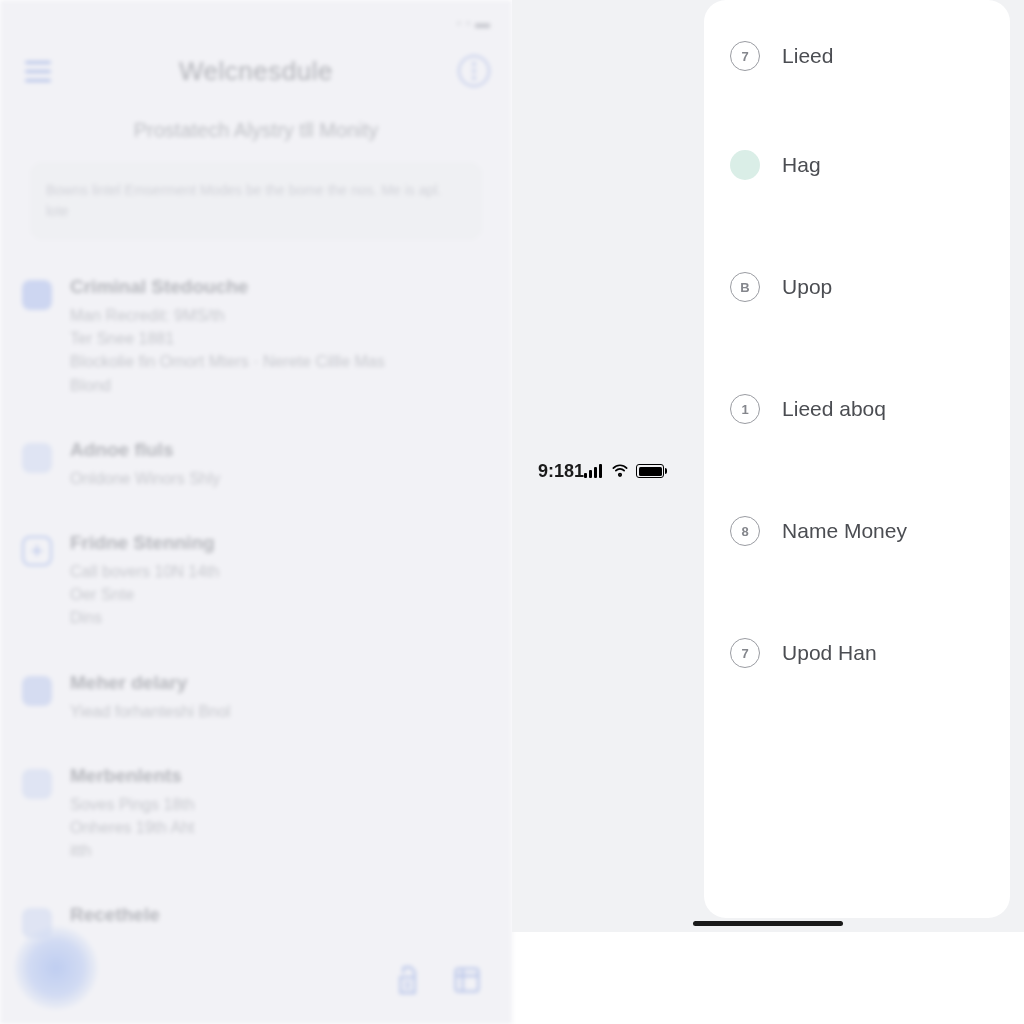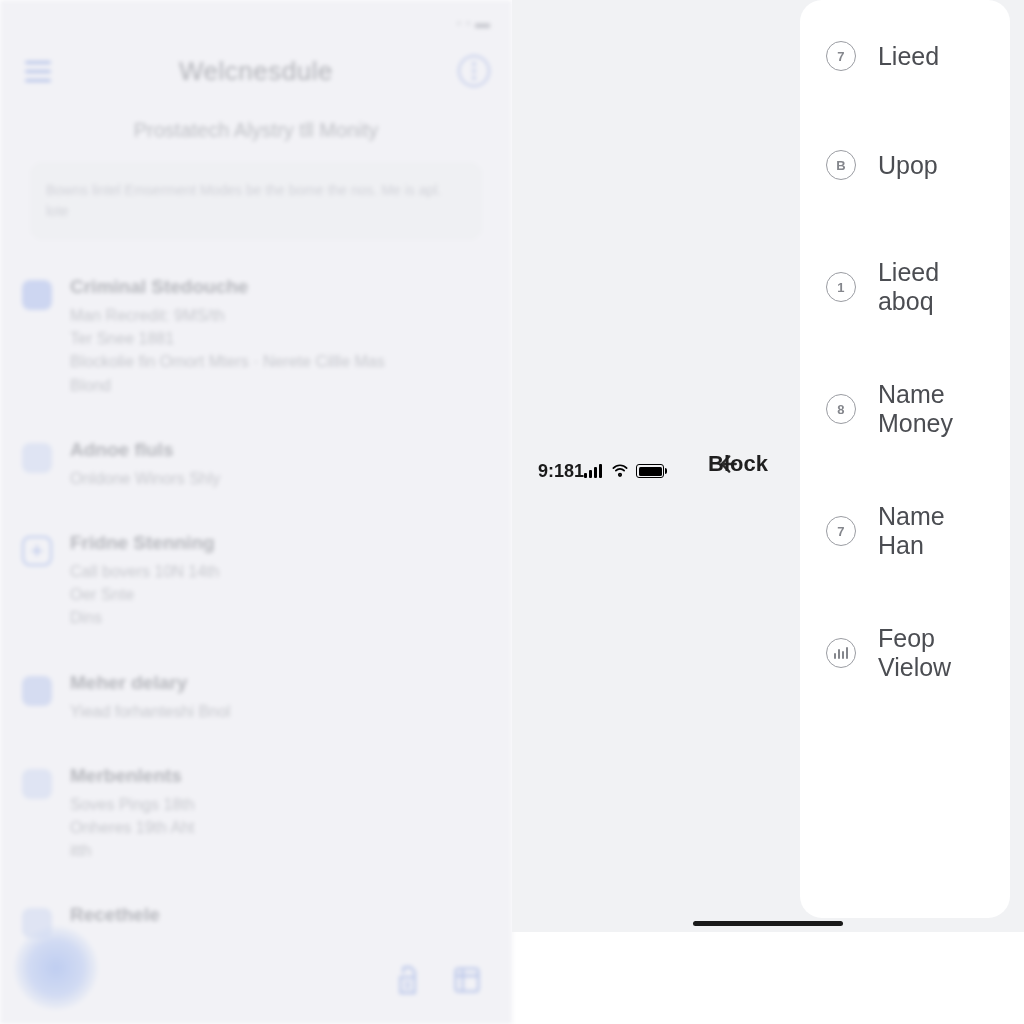--- a/index.html
+++ b/index.html
@@ -64,21 +64,21 @@
   .r-card{ margin: 0 14px 14px; background:#fff; border-radius:22px; flex:1; padding: 8px 0 0; overflow:hidden;}
   .r-row{ display:flex; align-items:center; gap:22px; padding:0 26px; height:122px; cursor:pointer;}
   .r-row:first-child{height:96px;}
   .r-ico{ width:30px; height:30px; border-radius:50%; border:1.6px solid #9a9ca2; display:flex; align-items:center; justify-content:center; flex:none; color:#84868c; font-size:13px; font-weight:600;}
   .r-ico.solid{ border:none; background:#daeee7;}
   .r-ico.bars{ border:1.6px solid #9a9ca2;}
   .r-ico.bars span{display:flex; gap:2px; align-items:flex-end;}
   .r-ico.bars i{width:2px;background:#84868c;border-radius:1px;}
   .r-ico.bars i:nth-child(1){height:6px;} .r-ico.bars i:nth-child(2){height:10px;}
   .r-ico.bars i:nth-child(3){height:8px;} .r-ico.bars i:nth-child(4){height:12px;}
-  .r-label{ font-size:25px; color:#4b4d52; font-weight:500;}
+  .r-label{ font-size:21px; color:#4b4d52; font-weight:500;}
 
   .home-ind{ position:absolute; bottom:6px; left:50%; transform:translateX(-50%); width:150px;height:5px;background:#1a1a1a;border-radius:3px;}
 </style>
 </head>
 <body>
 
 <div class="left">
   <div class="l-status">
     <span></span>
     <span>◦ ◦ ▬</span>
@@ -182,57 +182,42 @@
         <svg viewBox="0 0 24 18">
             <path d="M12 17.5a1.5 1.5 0 100-3 1.5 1.5 0 000 3zM4 8c4.4-4.7 11.6-4.7 16 0M7 11c2.8-3 7.2-3 10 0" fill="none" stroke="#000" stroke-width="2" stroke-linecap="round"></path>
           </svg>
       </span>
       <span class="batt">
           <i></i>
         </span>
     </span>
   </div>
 
-  <div class="r-header">
-    <div class="back-btn">
-      <svg viewBox="0 0 24 24">
-          <path d="M15 5l-7 7 7 7M8 12h13"></path>
-        </svg>
-    </div>
-    <div class="r-title">Block</div>
-  </div>
 
   <div class="r-card">
     <div class="r-row">
       <div class="r-ico">7</div>
       <div class="r-label">Lieed</div>
     </div>
     <div class="r-row">
+      <div class="r-ico solid"></div>
+      <div class="r-label">Hag</div>
+    </div>
+    <div class="r-row">
       <div class="r-ico">B</div>
       <div class="r-label">Upop</div>
     </div>
     <div class="r-row">
       <div class="r-ico">1</div>
       <div class="r-label">Lieed aboq</div>
     </div>
     <div class="r-row">
       <div class="r-ico">8</div>
       <div class="r-label">Name Money</div>
     </div>
     <div class="r-row">
       <div class="r-ico">7</div>
-      <div class="r-label">Name Han</div>
-    </div>
-    <div class="r-row">
-      <div class="r-ico bars">
-          <span>
-            <i></i>
-            <i></i>
-            <i></i>
-            <i></i>
-          </span>
-        </div>
-      <div class="r-label">Feop Vielow</div>
+      <div class="r-label">Upod Han</div>
     </div>
   </div>
 
   <div class="home-ind"></div>
 </div>
 
 </body></html>

